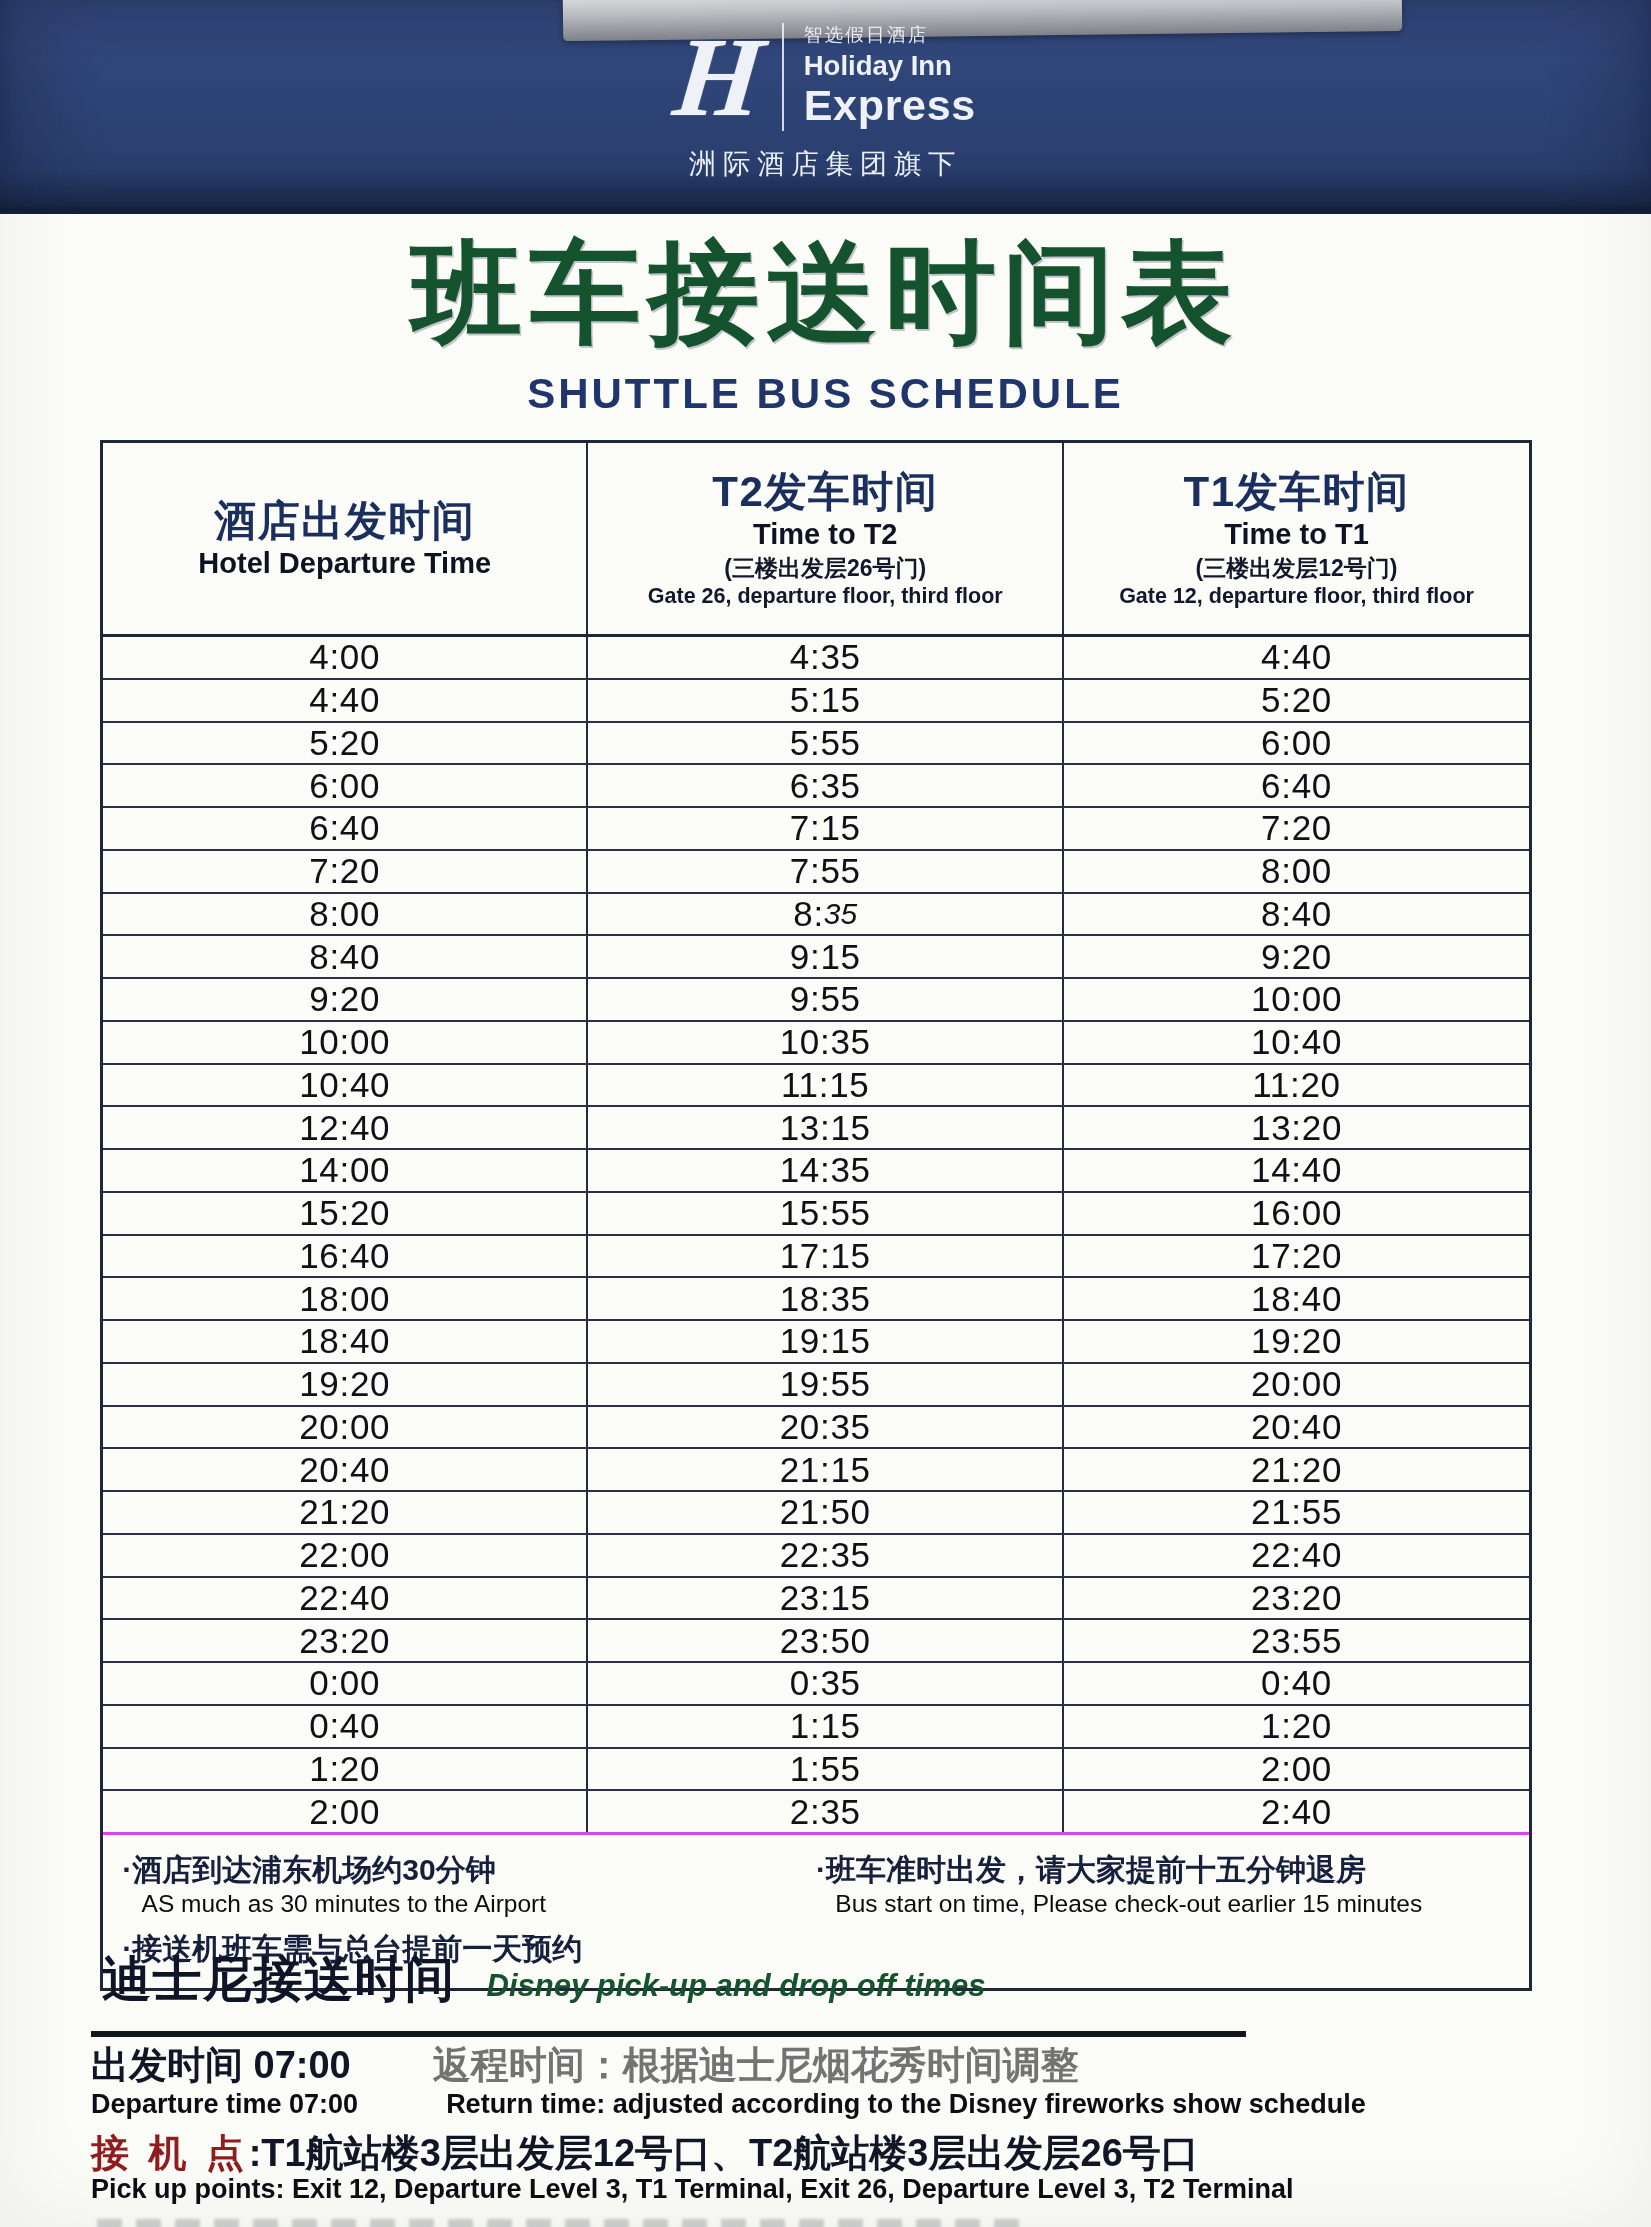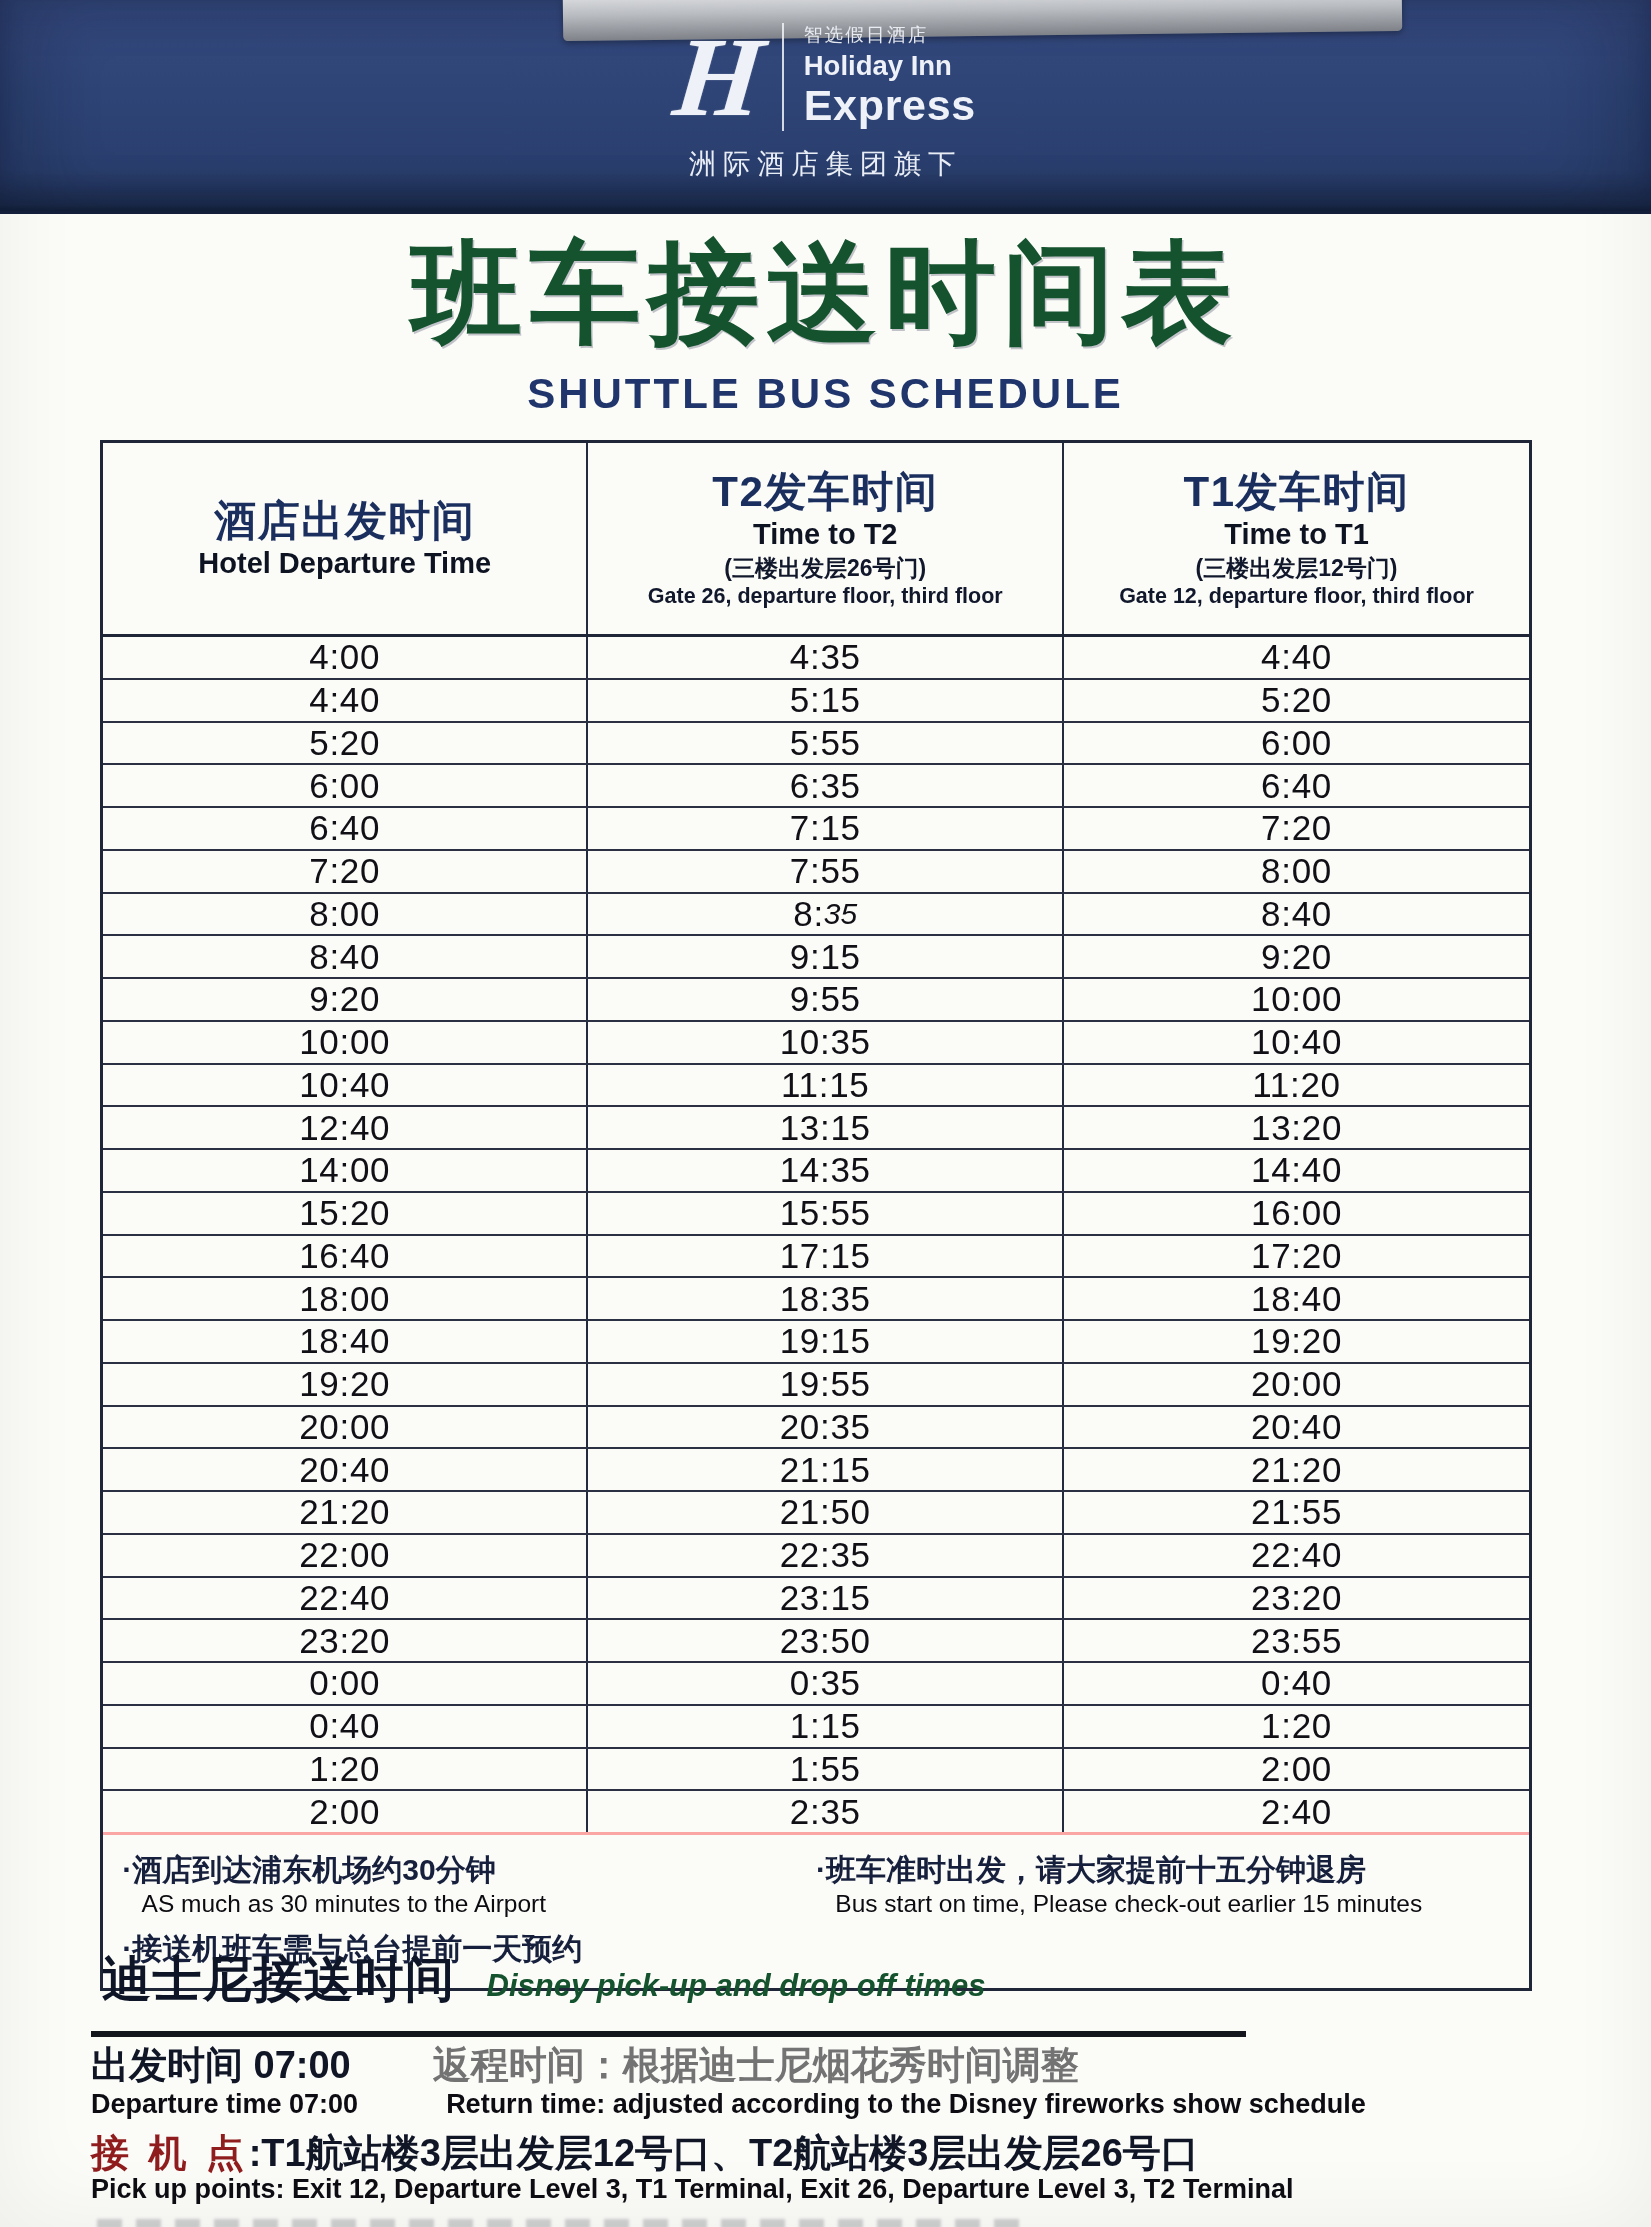--- a/index.html
+++ b/index.html
@@ -46,21 +46,21 @@
   .th-note-cn{color:#11182b;font-size:23px;font-weight:600;line-height:30px;}
   .th-note-en{color:#11182b;font-size:21.5px;font-weight:600;line-height:27px;white-space:nowrap;}
 
   .tbody{display:flex;flex-direction:column;height:1195px;}
   .trow{flex:1;display:flex;border-top:2.2px solid #2b3042;}
   .trow:first-child{border-top:none;}
   .tcell{display:flex;justify-content:center;align-items:center;
     color:#101016;font-size:35px;font-weight:500;letter-spacing:0.7px;}
   .edited-min{font-style:italic;font-size:30px;letter-spacing:0;}
 
-  .notes{border-top:3px solid #fca5a5;height:152px;box-sizing:border-box;padding:15px 19.3px 0 19.3px;}
+  .notes{border-top:3px solid #d946ef;height:152px;box-sizing:border-box;padding:15px 19.3px 0 19.3px;}
   .notes-top{display:flex;}
   .note-block{width:50%;}
   .note-cn{color:#16203c;font-size:30px;font-weight:700;line-height:39px;}
   .note-en{color:#0b0b10;font-size:24.5px;font-weight:500;line-height:30px;margin-left:19.3px;white-space:nowrap;}
   .note-full{margin-top:10.4px;}
 
   
   .disney-heading{position:absolute;left:102px;top:1947px;white-space:nowrap;}
   .dh-cn{color:#0d1526;font-size:49px;font-weight:900;letter-spacing:1.5px;}
   .dh-en{color:#14532d;font-size:31px;font-weight:700;margin-left:31px;font-style:italic;}

